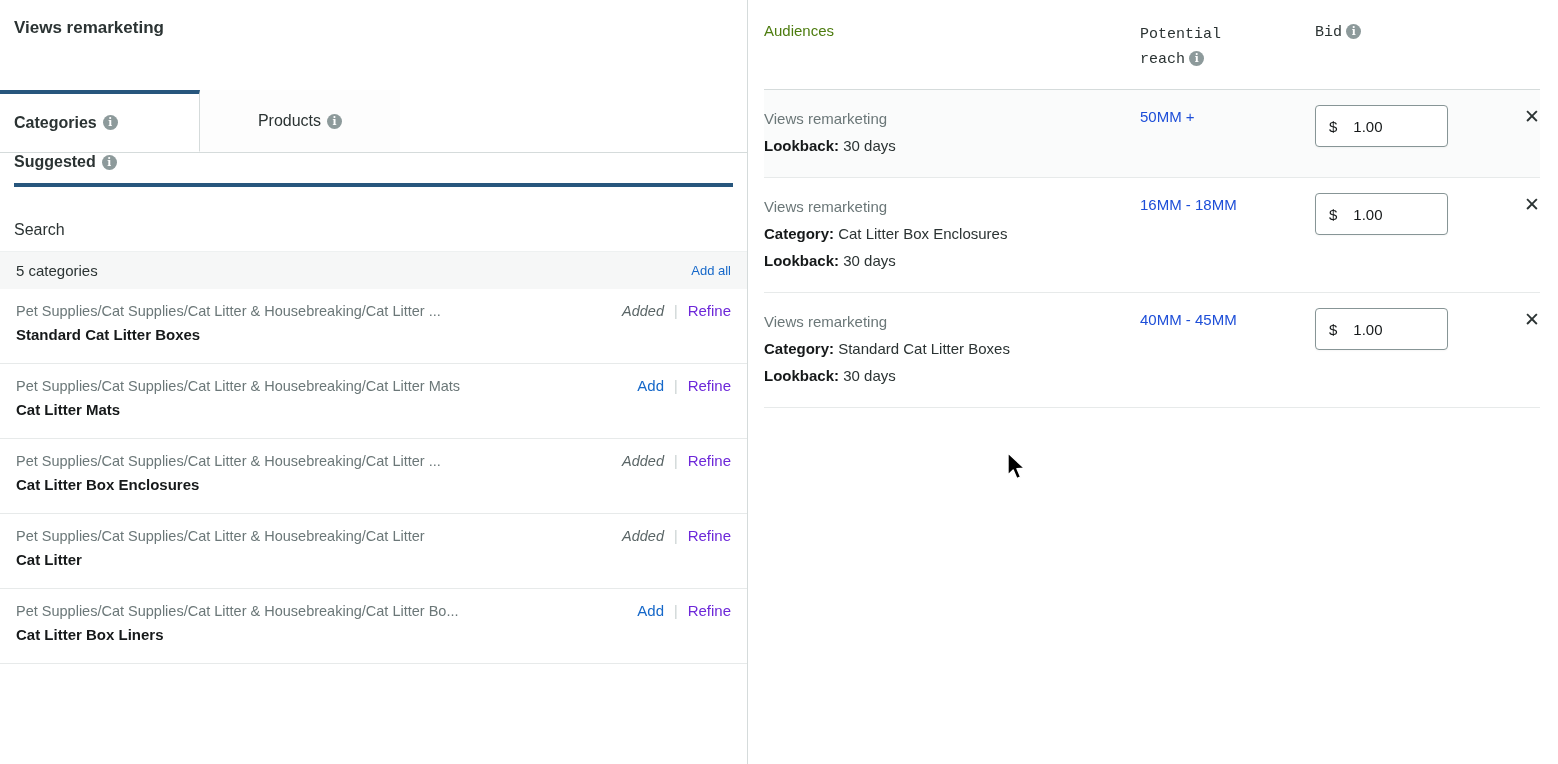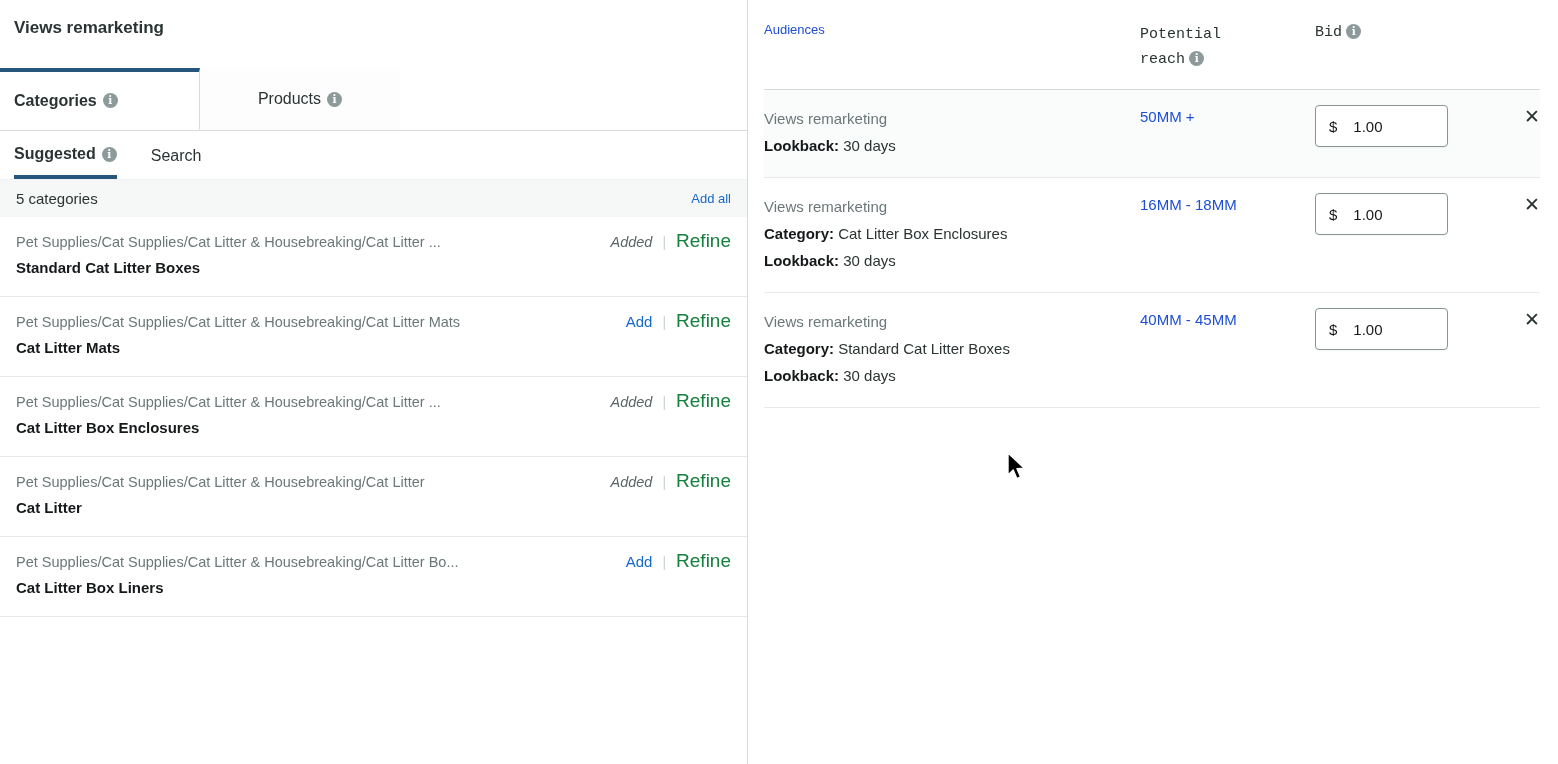--- a/index.html
+++ b/index.html
@@ -22,33 +22,34 @@
   .intro { padding: 18px 16px 14px 14px; }
   .intro h2 { font-size: 17px; font-weight: 700; margin-bottom: 8px; }
   .intro p { font-size: 15.5px; line-height: 1.55; color: #2b3333; max-width: 680px; }
 
   .tab-row { display: flex; border-bottom: 1px solid #d5dbdb; margin-top: 8px; }
   .tab {
     width: 200px; height: 62px;
     display: flex; align-items: center; justify-content: center;
     font-size: 16px; color: #2b3333; cursor: pointer; gap: 6px;
     background: #fdfdfd;
+    margin-top: 22px;
   }
   .tab.active {
     background: #fff;
     border-top: 4px solid #27567d;
     border-right: 1px solid #d5dbdb;
     border-bottom: 1px solid #fff;
     margin-bottom: -1px;
     font-weight: 700;
     justify-content: flex-start;
     padding-left: 14px;
   }
 
-  .subtab-row { display: flex; padding: 0 14px; margin-top: 14px; gap: 34px; }
+  .subtab-row { display: flex; padding: 0 14px; margin-top: 0; gap: 34px; flex-direction: column; }
   .subtab {
     font-size: 16px; padding-bottom: 12px; cursor: pointer; color: #2b3333;
     display: flex; align-items: center; gap: 6px;
   }
   .subtab.active { font-weight: 700; border-bottom: 4px solid #27567d; }
 
   .count-bar {
     background: #f6f7f7;
     display: flex; justify-content: space-between; align-items: center;
     padding: 10px 16px 10px 16px;
@@ -61,31 +62,31 @@
   .cat-row { padding: 13px 16px 20px 16px; border-bottom: 1px solid #e7eaea; }
   .cat-line1 { display: flex; align-items: baseline; }
   .cat-path {
     flex: 1; font-size: 14.5px; color: #6b7778;
     white-space: nowrap; overflow: hidden;
     padding-right: 10px;
   }
   .cat-action-added { font-size: 14.5px; font-style: italic; color: #5a6566; }
   .cat-action-add { font-size: 15px; color: #1668c9; cursor: pointer; }
   .pipe { color: #c9d1d1; margin: 0 10px; font-size: 14px; }
-  .cat-refine { font-size: 19px; color: #15803d; cursor: pointer; }
+  .cat-refine { font-size: 15px; color: #6d28d9; cursor: pointer; }
   .cat-name { font-size: 15px; font-weight: 700; margin-top: 7px; color: #16191a; }
 
   
   .panel-right { flex: 1; height: 764px; background: #fff; padding: 0 18px 0 16px; }
   .aud-header {
     display: flex; align-items: flex-start;
     padding: 22px 0 18px 0;
     border-bottom: 1px solid #d5dbdb;
   }
-  .col-audiences { flex: 1; font-size: 13px; color: #1d4ed8; }
+  .col-audiences { flex: 1; font-size: 15px; color: #4d7c0f; }
   .col-reach { width: 175px; font-size: 15px; color: #2b3333; }
   .col-reach .hdr-wrap { max-width: 92px; line-height: 1.5; }
   .col-bid { width: 195px; font-size: 15px; color: #2b3333; }
   .col-close { width: 30px; }
 
   .aud-row { display: flex; align-items: flex-start; padding: 15px 0 18px 0; border-bottom: 1px solid #e7eaea; }
   .aud-row.shaded { background: #fafbfb; }
   .aud-info { flex: 1; font-size: 15px; line-height: 1.8; }
   .aud-type { color: #6b7778; }
   .aud-bold { font-weight: 700; color: #16191a; }

